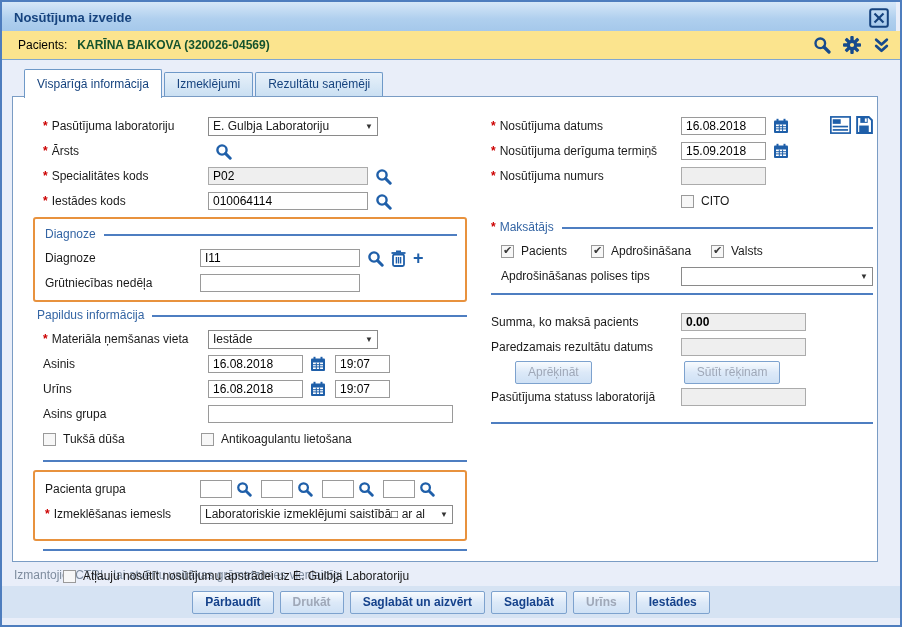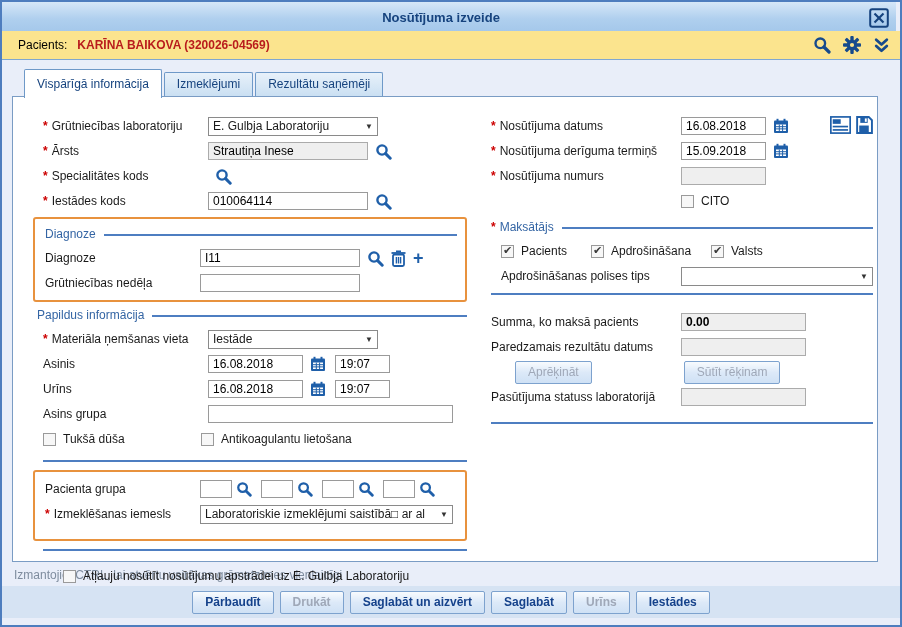--- a/index.html
+++ b/index.html
@@ -5,29 +5,29 @@
   * { box-sizing: border-box; margin: 0; padding: 0; }
   html,body { width:902px; height:627px; }
   body { font-family:"Liberation Sans","DejaVu Sans",sans-serif; font-size:12px; color:#1a1a1a; }
 
   .window { position:relative; width:902px; height:627px; background:#E9EEF9;
             border:2px solid #4E7DBE; overflow:hidden; }
 
   
   .titlebar { position:absolute; top:0; left:0; right:4px; height:32px;
               background:linear-gradient(#D6E7F8,#AFCFEE 55%,#A3C7EA);
-              border-bottom:1px solid #8FB3D9; display:flex; align-items:center; padding:0 6px 0 12px;text-align:center; }
+              border-bottom:1px solid #8FB3D9; display:flex; align-items:center; padding:0 6px 0 12px; }
   .titlebar .title { font-weight:bold; font-size:13px; color:#16437E; flex:1; }
   .close-btn { width:22px; height:22px; display:flex; align-items:center; justify-content:center; cursor:pointer; }
 
   
   .patientbar { position:absolute; top:29px; left:0; right:0; height:29px; background:#FBE48E;
                 border-bottom:1px solid #7FA7D1; display:flex; align-items:center; padding:0 10px 0 16px; }
   .patientbar .p-label { color:#000000; margin-right:10px; }
-  .patientbar .p-value { font-weight:bold; color:#b91c1c; flex:1; }
+  .patientbar .p-value { font-weight:bold; color:#14532d; flex:1; }
   .bar-icons { display:flex; align-items:center; gap:12px; }
   .bar-icons span { display:flex; cursor:pointer; }
 
   
   .tabs { position:absolute; top:70px; left:22px; display:flex; }
   .tab { height:25px; padding:4px 12px 0; border:1px solid #6E99C8; border-bottom:none;
          background:linear-gradient(#E8F1FA,#C9DFF2); color:#16437E; font-size:12px;
          border-radius:2px 2px 0 0; margin-right:2px; cursor:pointer; }
   .tab.active { background:#fff; height:29px; margin-top:-3px; padding-top:7px; position:relative; z-index:3; }
 
@@ -134,40 +134,40 @@
   <div class="tabs">
     <div class="tab active">Vispārīgā informācija</div>
     <div class="tab">Izmeklējumi</div>
     <div class="tab">Rezultātu saņēmēji</div>
   </div>
 
   <div class="panel">
 
     <div class="col-left">
       <div class="row">
-        <span class="lbl"><span class="req">*</span><span>Grūtniecības laboratoriju</span></span>
+        <span class="lbl"><span class="req">*</span><span>Pasūtījuma laboratoriju</span></span>
         <div class="sel">
           <span>E. Gulbja Laboratoriju</span>
             <span class="sel-arrow">▼</span>
         </div>
       </div>
 
       <div class="row">
         <span class="lbl"><span class="req">*</span><span>Ārsts</span></span>
-        <input class="txt ro" readonly="" value="Strautiņa Inese" style="">
         <span class="icon">
             <svg viewBox="0 0 17 17" width="17" height="17">
               <circle cx="7" cy="7" r="4.6" fill="none" stroke="#1F5FA9" stroke-width="2.4"></circle>
               <line x1="10.6" y1="10.6" x2="15.2" y2="15.2" stroke="#1F5FA9" stroke-width="3" stroke-linecap="round"></line>
             </svg>
           </span>
       </div>
 
       <div class="row">
         <span class="lbl"><span class="req">*</span><span>Specialitātes kods</span></span>
+        <input class="txt ro" readonly="" value="P02" style="">
         <span class="icon">
             <svg viewBox="0 0 17 17" width="17" height="17">
               <circle cx="7" cy="7" r="4.6" fill="none" stroke="#1F5FA9" stroke-width="2.4"></circle>
               <line x1="10.6" y1="10.6" x2="15.2" y2="15.2" stroke="#1F5FA9" stroke-width="3" stroke-linecap="round"></line>
             </svg>
           </span>
       </div>
 
       <div class="row">
         <span class="lbl"><span class="req">*</span><span>Iestādes kods</span></span>

